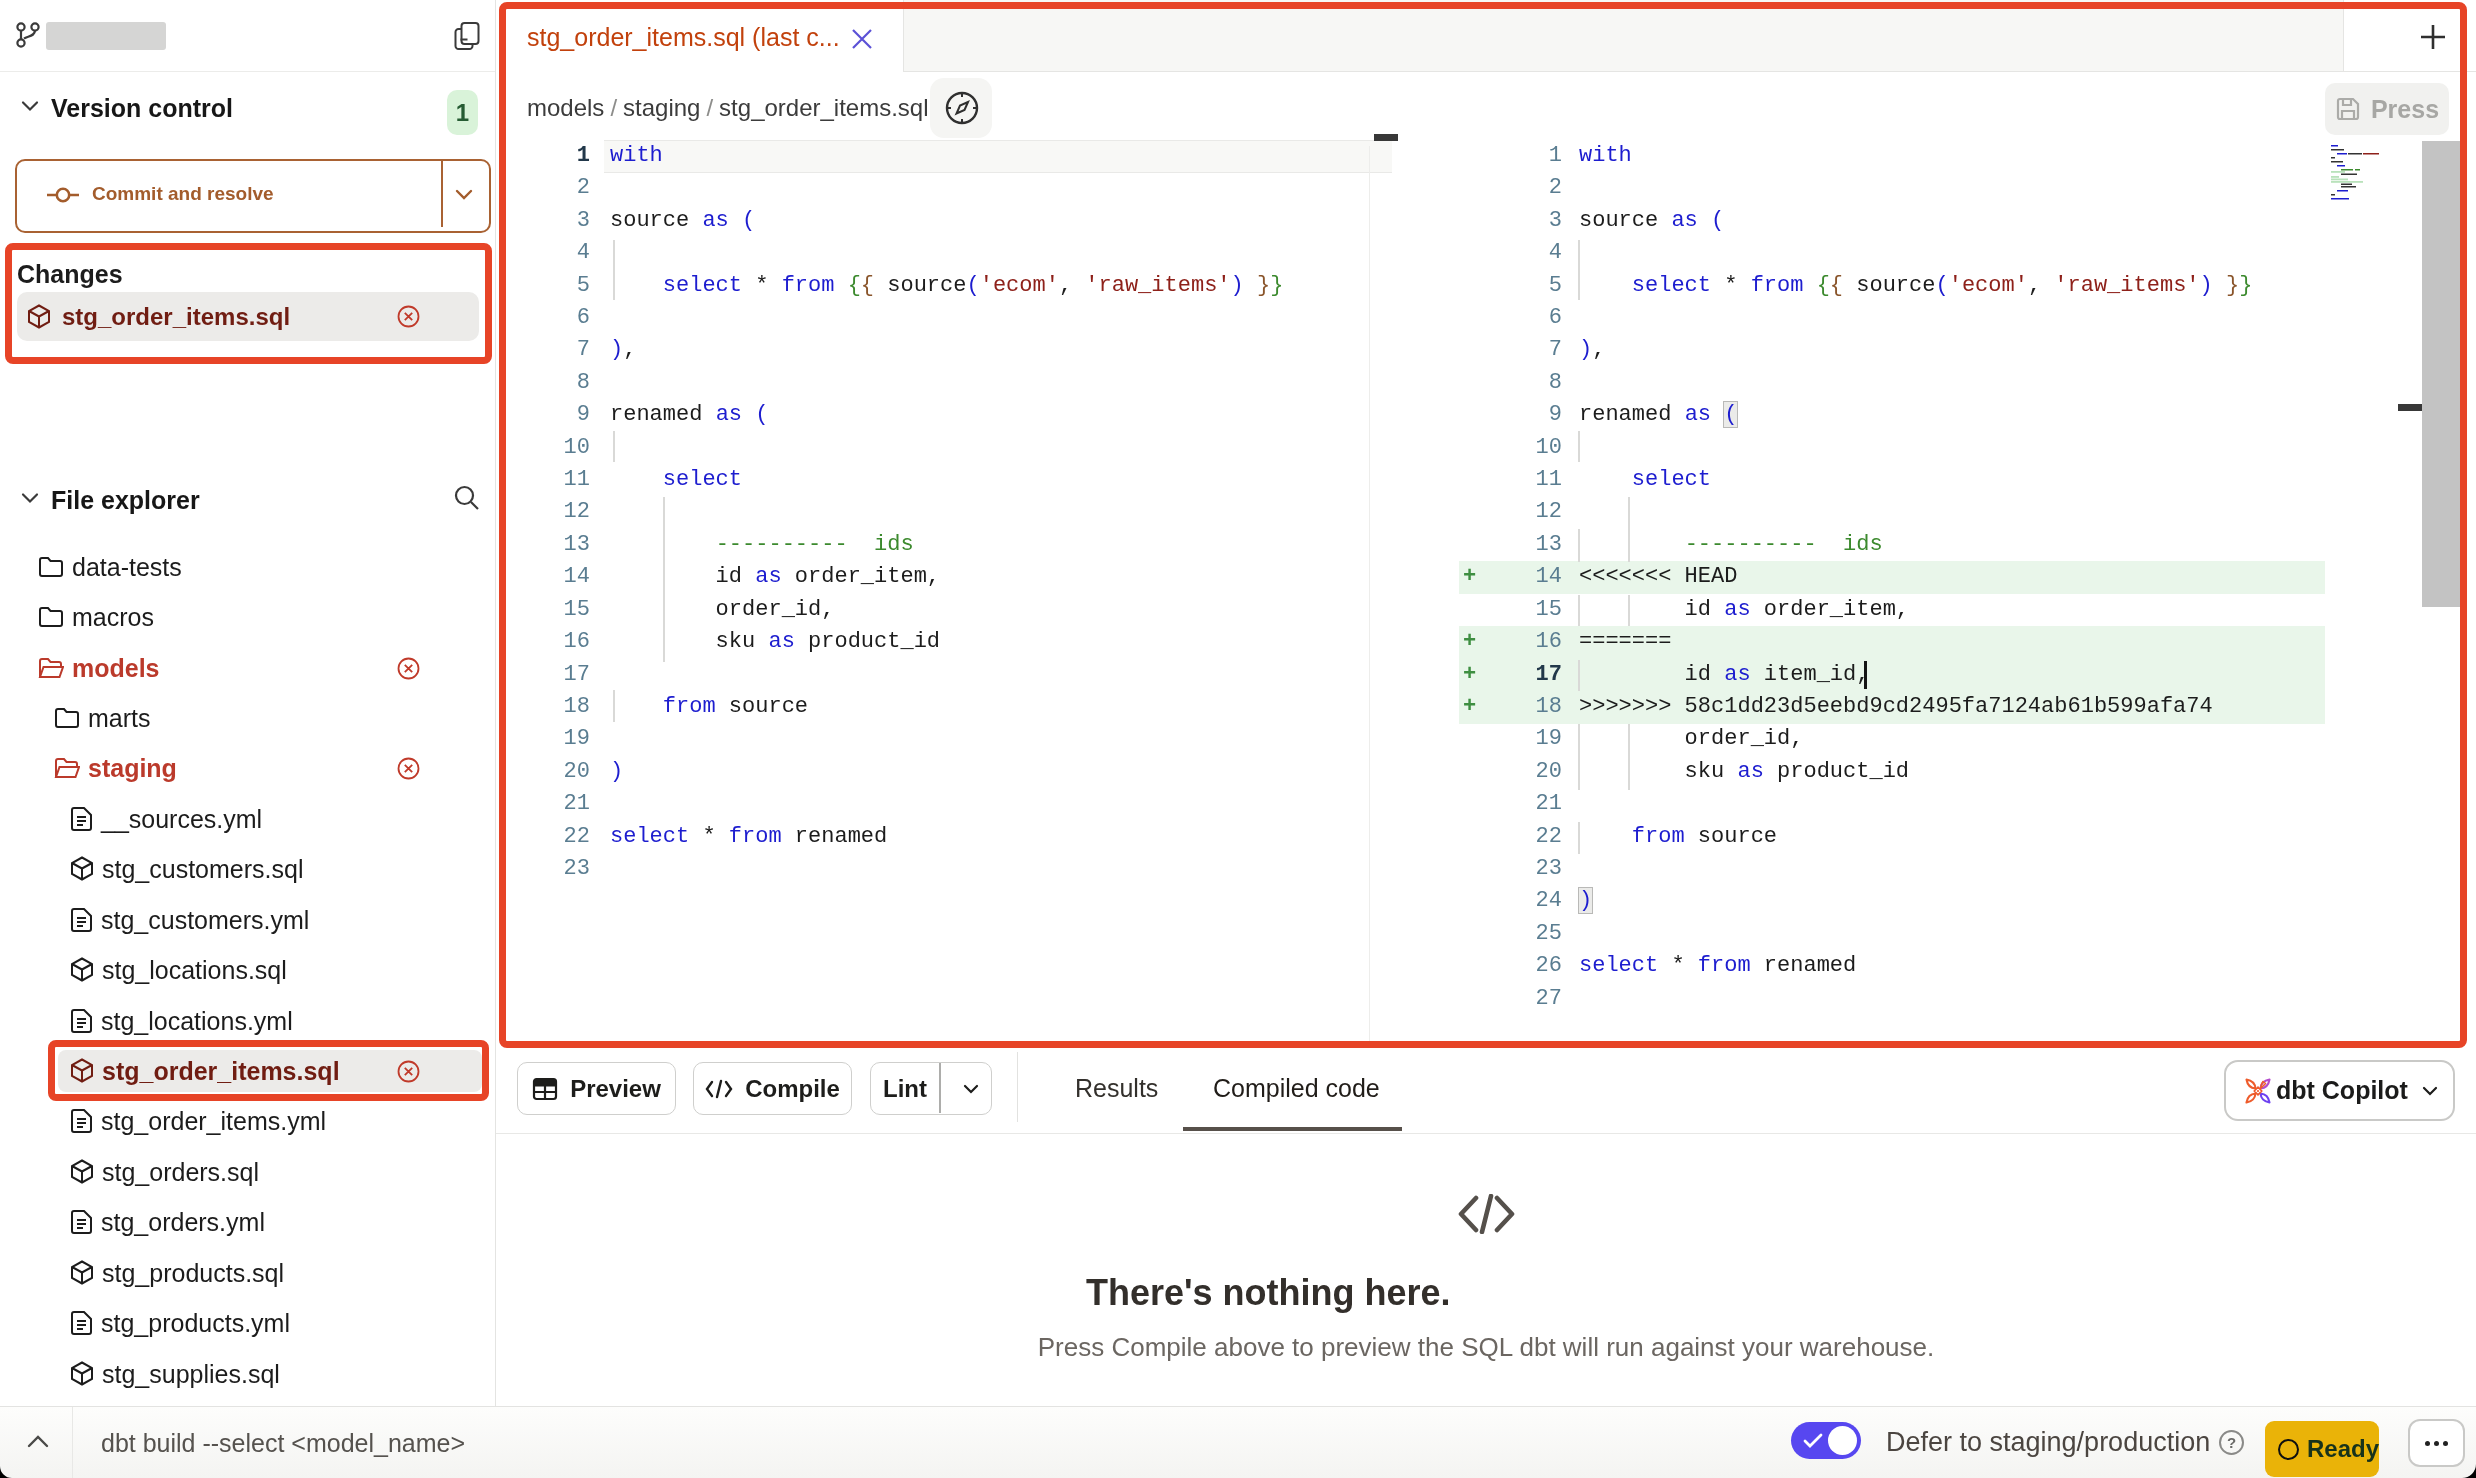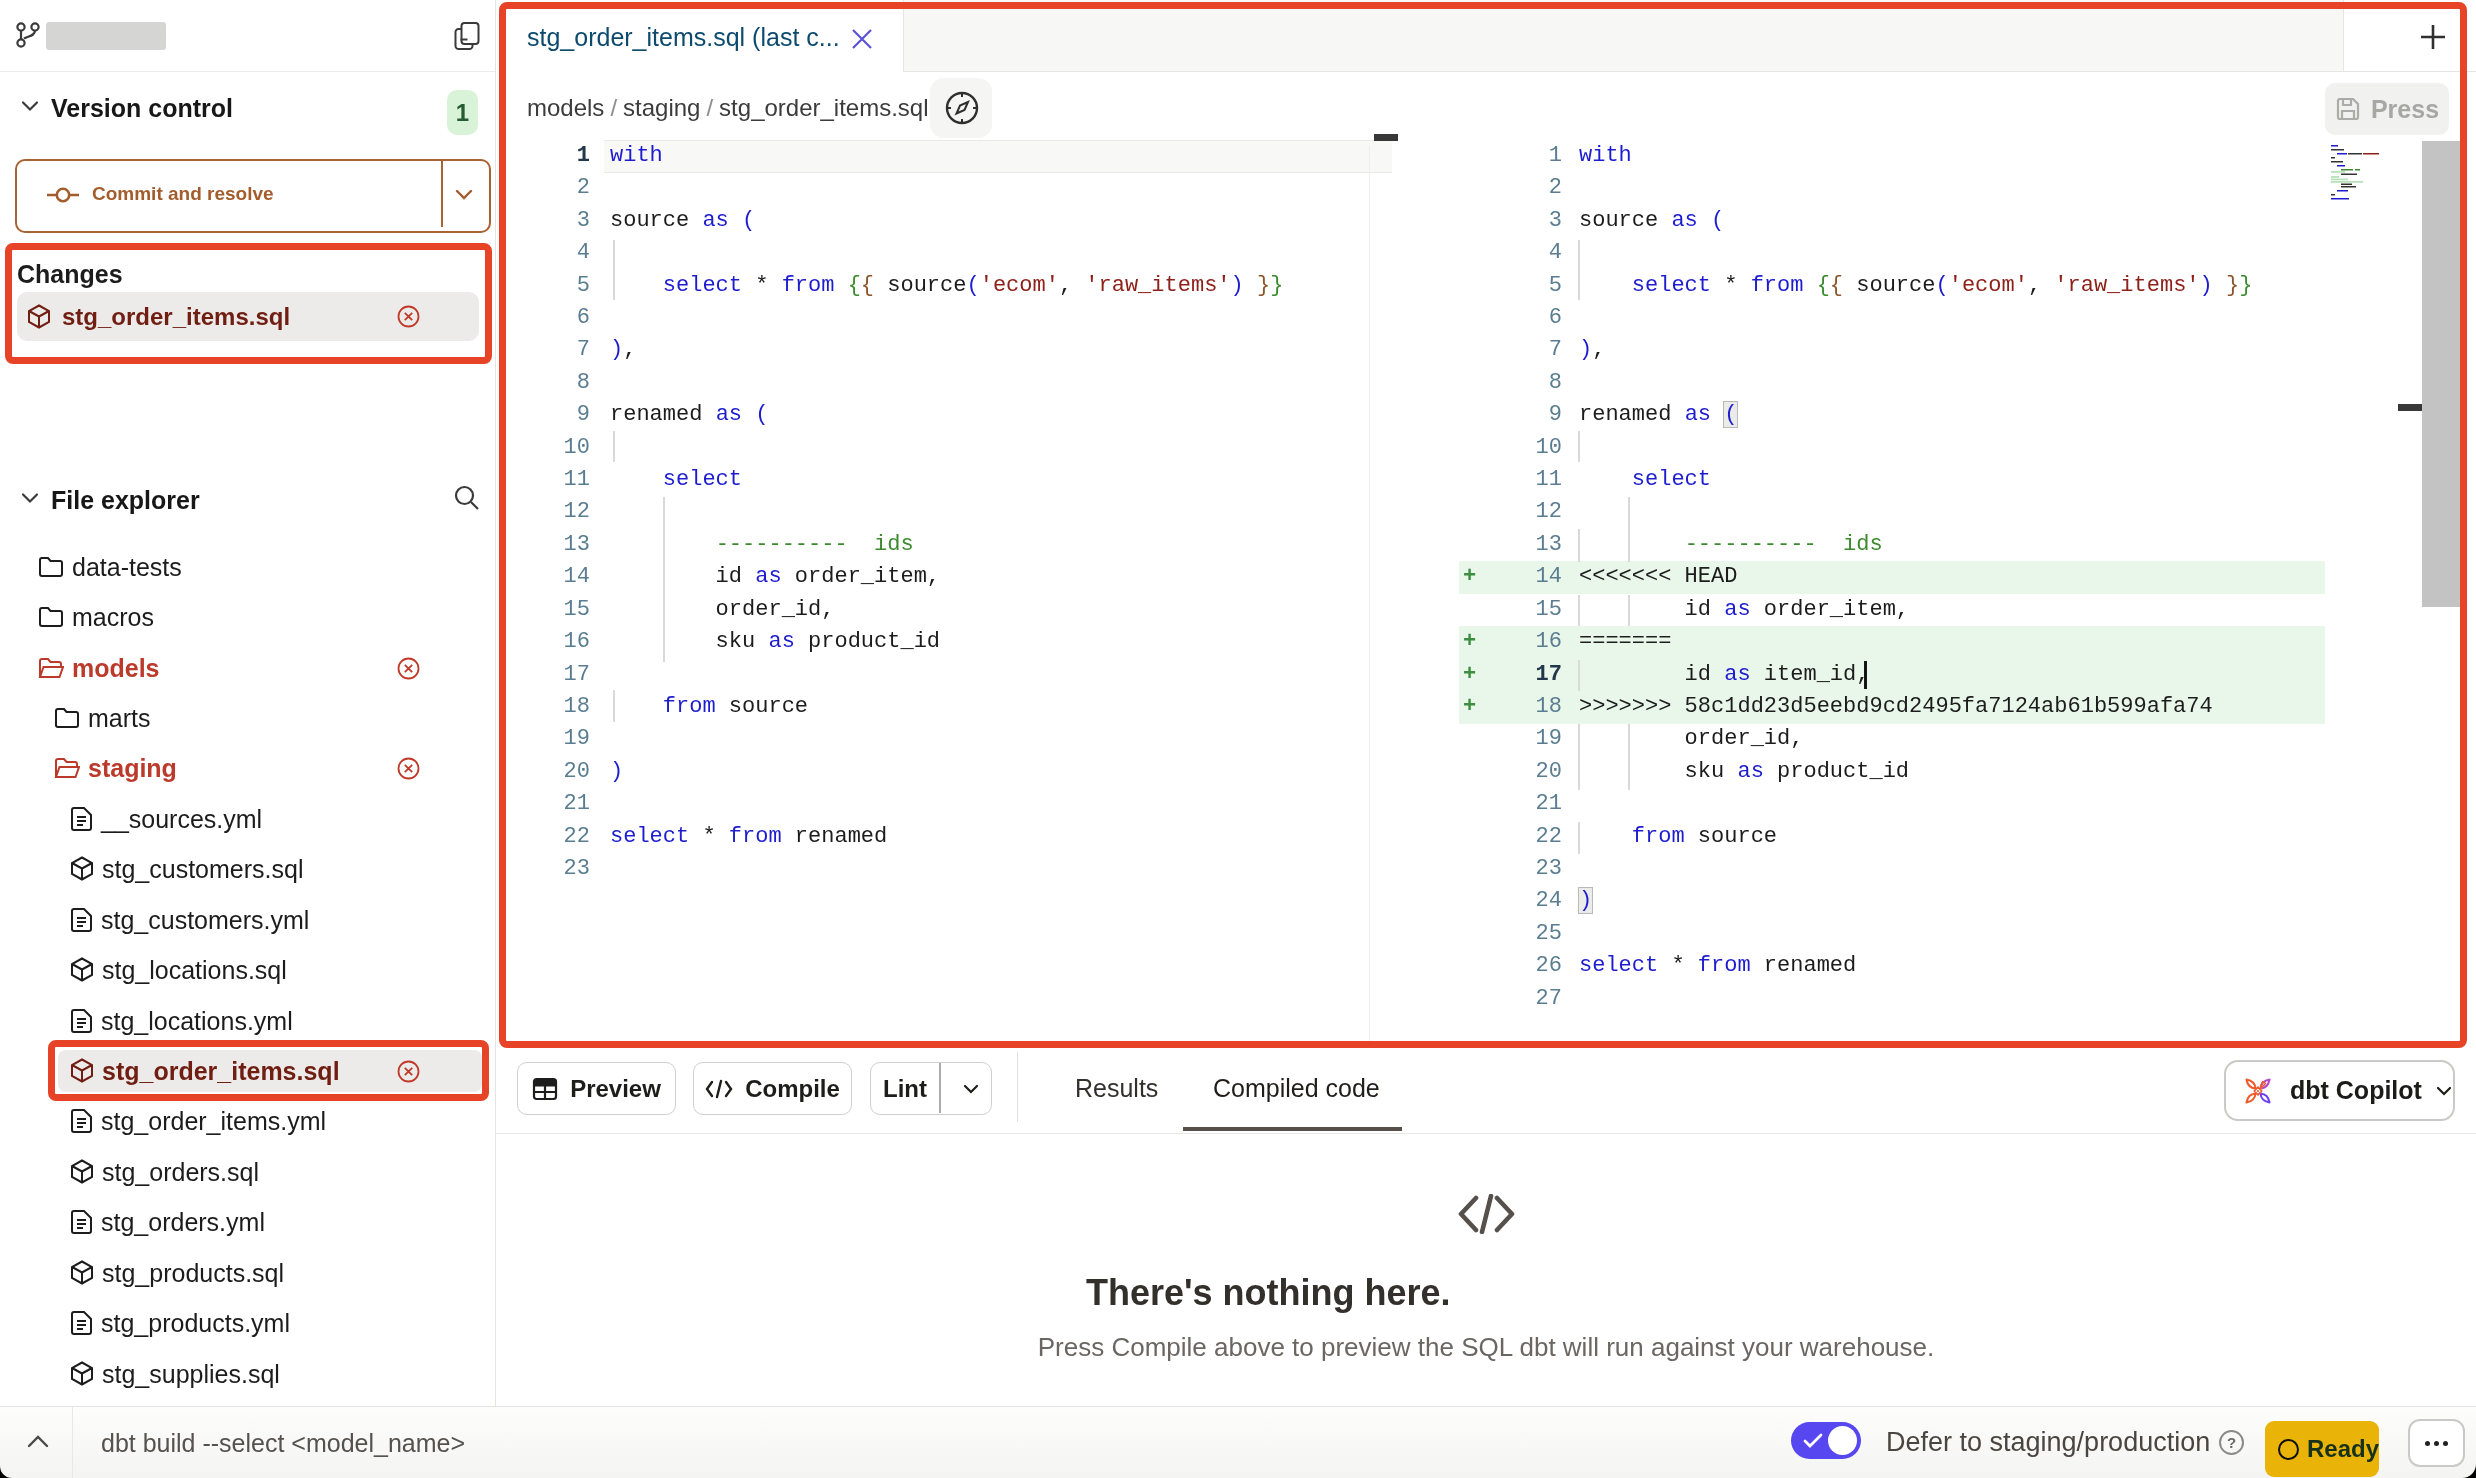--- a/index.html
+++ b/index.html
@@ -16,21 +16,21 @@
 #commitbtn .div{position:absolute;left:424px;top:0;width:2px;height:66px;background:#a96233;}
 .redbox{border:7px solid #e74427;border-radius:8px;}
 .grow{background:#ecebe9;border-radius:10px;}
 .maroon{color:#701d12;}
 .trow{position:absolute;height:44px;display:flex;align-items:center;font-size:25px;font-weight:500;color:#1c1c1c;white-space:nowrap;}
 .trow .lbl{margin-left:8px;}
 .red{color:#bb3a2b;}
 
 #tabbar{left:496px;top:0;width:1980px;height:71px;background:#f7f7f5;border-bottom:1px solid #e5e5e3;}
 #activetab{left:496px;top:0;width:407px;height:72px;background:#fff;border-right:1px solid #e5e5e3;}
-#tabtext{left:527px;top:23px;font-size:25px;font-weight:500;color:#0c4a6e;}
+#tabtext{left:527px;top:23px;font-size:25px;font-weight:500;color:#c2410c;}
 .crumb{left:527px;top:94px;font-size:24px;color:#3c3c3c;}
 .crumb .sep{color:#8d8d8b;padding:0 6px;}
 #savebtn{left:2325px;top:83px;width:124px;height:52px;background:#f1f1ef;border-radius:10px;display:flex;align-items:center;justify-content:center;gap:10px;font-size:25px;font-weight:600;color:#a7a7a4;}
 
 .pane{position:absolute;top:140px;font-family:"Liberation Mono",monospace;font-size:22px;color:#1c1c1c;}
 .cl{height:32.42px;line-height:32.42px;display:flex;white-space:pre;}
 .ln{color:#5a7d91;text-align:right;flex:none;}
 .lnd{color:#22384a;font-weight:700;}
 #lpane .ln{width:85px;}
 #lpane .cd{padding-left:20px;}
@@ -401,21 +401,21 @@
 <div class="ab" style="left:2224px;top:1060px;width:231px;height:61px;border:2px solid #c9c9c7;border-radius:14px;box-sizing:border-box;display:flex;align-items:center;background:#fff;white-space:nowrap">
 <svg style="margin-left:14px" width="36" height="36" viewBox="0 0 36 36" fill="none" stroke-width="2.1" stroke-linejoin="round">
 <path d="M6.5 6.5c6 1 8.5 3.5 9 9-5.5-.5-8-3-9-9z" stroke="#ee5c2c"></path>
 <path d="M29.5 6.5c-1 6-3.5 8.5-9 9 .5-5.5 3-8 9-9z" stroke="#b44bcc"></path>
 <path d="M25.5 10.5c-2 2.2-3.9 3.8-5 5 .3-3 1-5 2.5-7z" stroke="#ee5c2c" stroke-width="1.6"></path>
 <path d="M6.5 29.5c1-6 3.5-8.5 9-9-.5 5.5-3 8-9 9z" stroke="#ee5c2c"></path>
 <path d="M29.5 29.5c-6-1-8.5-3.5-9-9 5.5.5 8 3 9 9z" stroke="#6d41f0"></path>
 <path d="M18 14.2l3.8 3.8-3.8 3.8-3.8-3.8z" stroke="#ee5c2c" stroke-width="1.7"></path>
 <circle cx="18" cy="18" r="1.1" fill="#ee5c2c" stroke="none"></circle>
 </svg>
-<span style="margin-left:14px;font-size:25px;font-weight:600;color:#1b1b1a">dbt Copilot</span>
+<span style="font-size:25px;font-weight:600;color:#1b1b1a">dbt Copilot</span>
 <svg style="margin-left:14px" width="16" height="10" viewBox="0 0 16 10" fill="none" stroke="#1d1d1b" stroke-width="2.2" stroke-linecap="round">
       <path d="M2 2l6 6 6-6"></path>
     </svg>
 </div>
 <div class="ab" style="left:496px;top:1133px;width:1980px;height:1px;background:#e8e8e6"></div>
 
 <svg class="ab" style="left:1457px;top:1194px" width="59" height="40" viewBox="0 0 59 40" fill="none" stroke="#55504b" stroke-width="4.6" stroke-linecap="round" stroke-linejoin="round">
     <path d="M19 4L4 20l15 16M40 4l15 16-15 16M34 2L25 38"></path>
   </svg>
 <div class="ab" style="left:1086px;top:1272px;width:800px;text-align:left;font-size:36px;font-weight:700;color:#332f2b">There's nothing here.</div>

